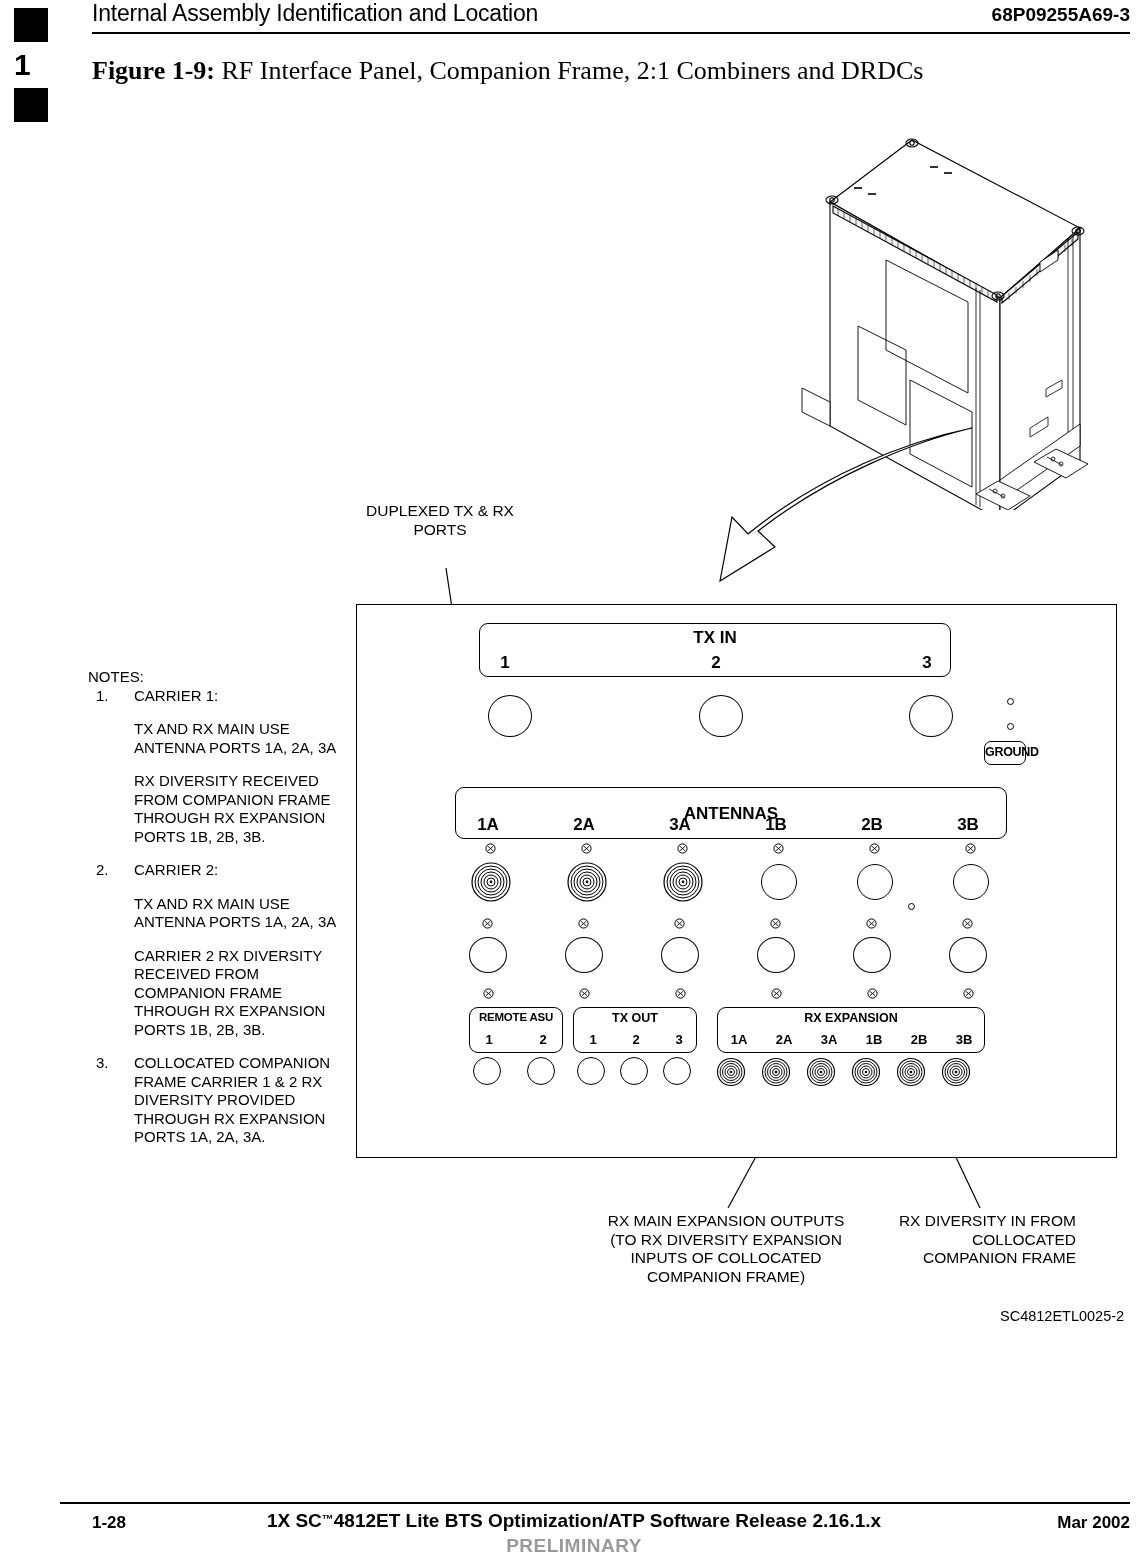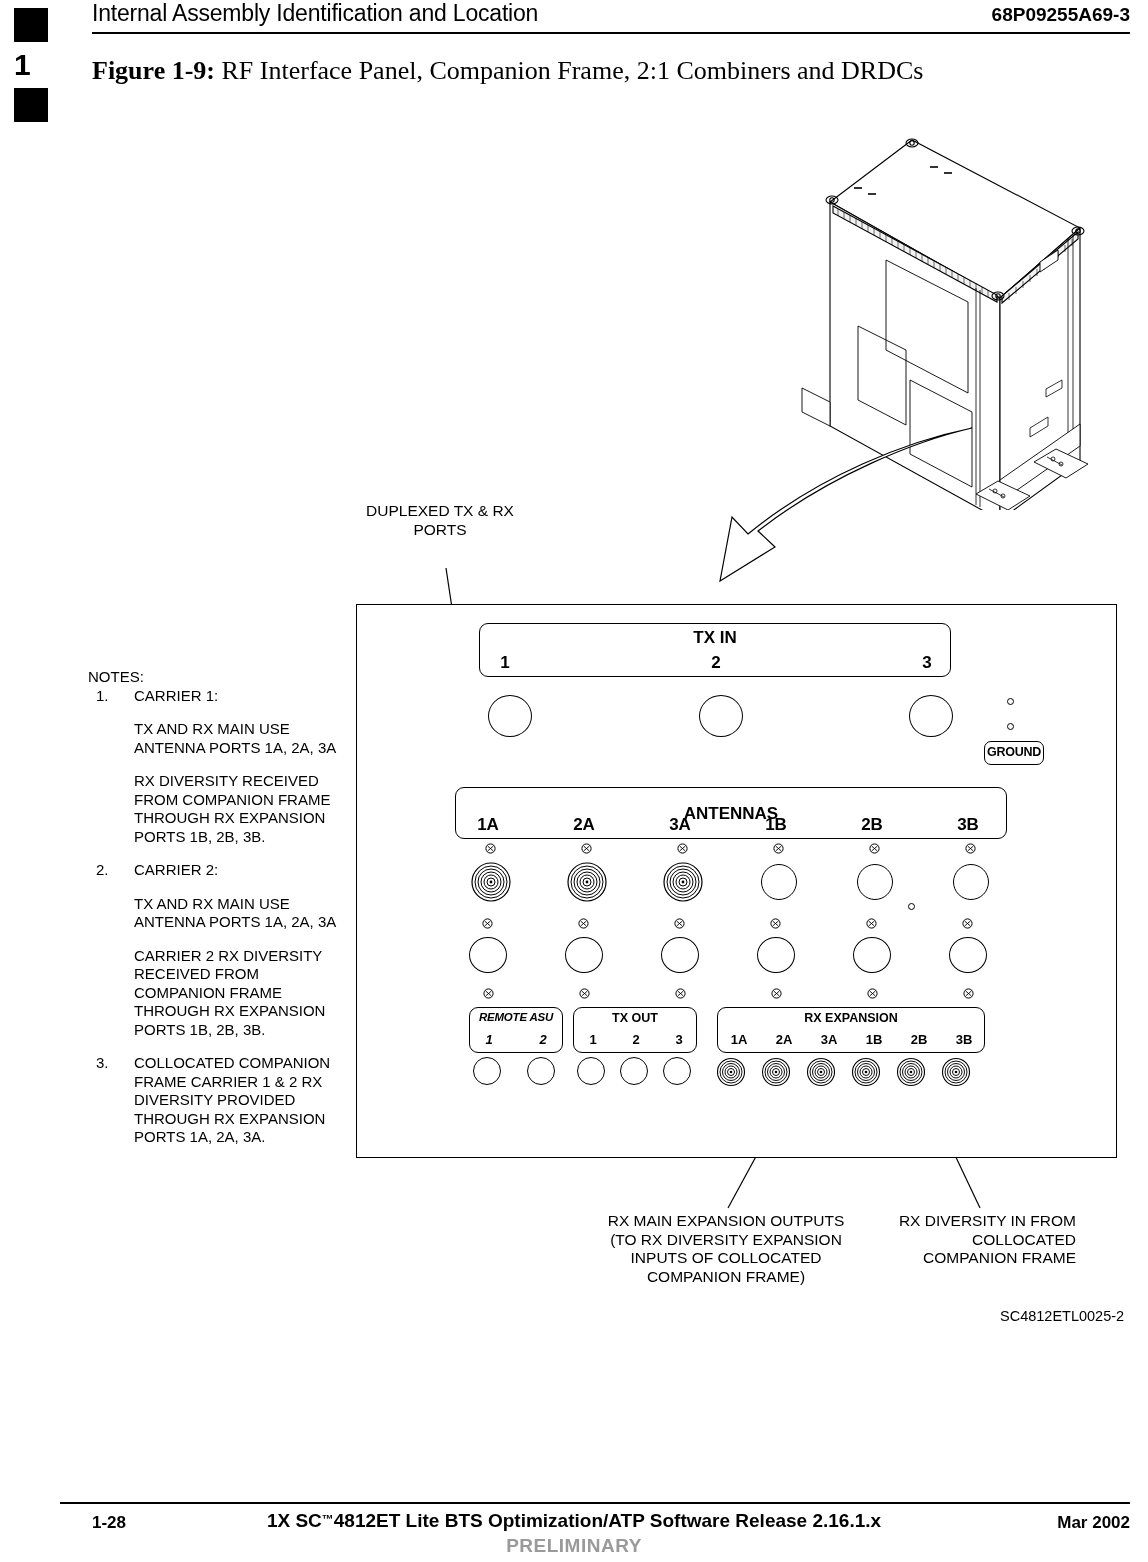--- a/index.html
+++ b/index.html
@@ -432,21 +432,21 @@
       <div class="plate-port" style="left:434px; top:29px; width:26px; font-size:17px;">3</div>
     </div>
 
     <div class="hole" style="left:131px; top:90px; width:44px; height:42px;"></div>
     <div class="hole" style="left:342px; top:90px; width:44px; height:42px;"></div>
     <div class="hole" style="left:552px; top:90px; width:44px; height:42px;"></div>
 
     <div class="minihole" style="left:650px; top:93px;"></div>
     <div class="minihole" style="left:650px; top:118px;"></div>
 
-    <div class="ground-plate" style="left:627px; top:136px; width:60px; height:24px;">GROUND</div>
+    <div class="ground-plate" style="left:627px; top:136px; width:42px; height:24px;">GROUND</div>
 
     <div class="plate" style="left:98px; top:182px; width:552px; height:52px;">
       <div class="plate-title" style="top:16px; font-size:17px;">ANTENNAS</div>
       <div class="plate-port" style="left:12px; top:27px; width:40px; font-size:17px;">1A</div>
       <div class="plate-port" style="left:108px; top:27px; width:40px; font-size:17px;">2A</div>
       <div class="plate-port" style="left:204px; top:27px; width:40px; font-size:17px;">3A</div>
       <div class="plate-port" style="left:300px; top:27px; width:40px; font-size:17px;">1B</div>
       <div class="plate-port" style="left:396px; top:27px; width:40px; font-size:17px;">2B</div>
       <div class="plate-port" style="left:492px; top:27px; width:40px; font-size:17px;">3B</div>
     </div>
@@ -558,21 +558,21 @@
       </svg>
     <svg class="screw" style="left:510px; top:383px;" viewBox="0 0 11 11">
         <circle cx="5.5" cy="5.5" r="4.6" fill="#fff" stroke="#000" stroke-width="1"></circle>
         <path d="M2.6 3 L8.4 8 M8.4 3 L2.6 8" stroke="#000" stroke-width="0.9"></path>
       </svg>
     <svg class="screw" style="left:606px; top:383px;" viewBox="0 0 11 11">
         <circle cx="5.5" cy="5.5" r="4.6" fill="#fff" stroke="#000" stroke-width="1"></circle>
         <path d="M2.6 3 L8.4 8 M8.4 3 L2.6 8" stroke="#000" stroke-width="0.9"></path>
       </svg>
 
-    <div class="plate" style="left:112px; top:402px; width:94px; height:46px;font-style:italic;">
+    <div class="plate" style="left:112px; top:402px; width:94px; height:46px;">
       <div class="plate-title" style="top:3px; font-size:11.5px; letter-spacing:-0.2px;">REMOTE  ASU</div>
       <div class="plate-port" style="left:8px; top:24px; width:22px; font-size:13px;">1</div>
       <div class="plate-port" style="left:62px; top:24px; width:22px; font-size:13px;">2</div>
     </div>
     <div class="hole" style="left:116px; top:452px; width:28px; height:28px;"></div>
     <div class="hole" style="left:170px; top:452px; width:28px; height:28px;"></div>
 
     <div class="plate" style="left:216px; top:402px; width:124px; height:46px;">
       <div class="plate-title" style="top:3px; font-size:12.5px;">TX OUT</div>
       <div class="plate-port" style="left:8px; top:24px; width:22px; font-size:13px;">1</div>

